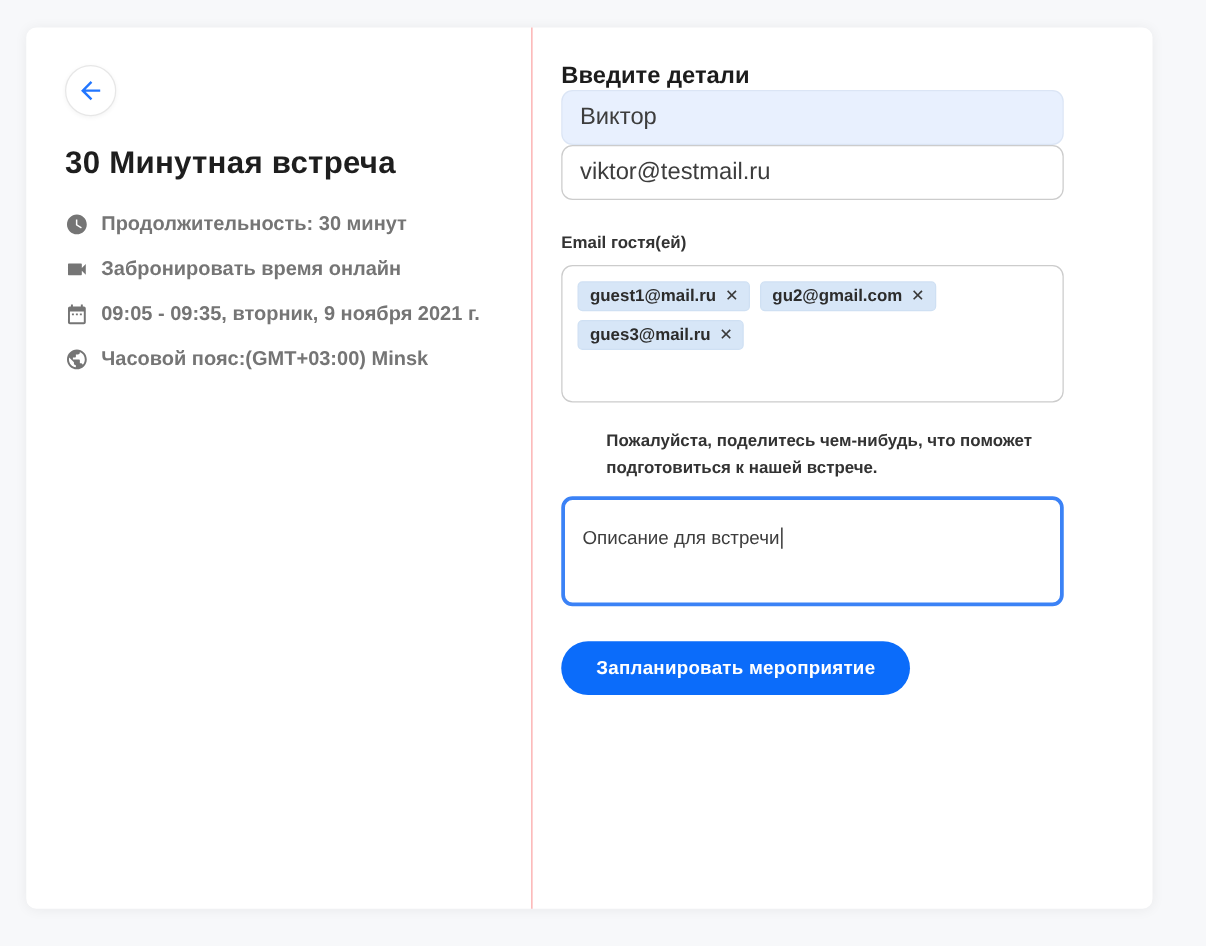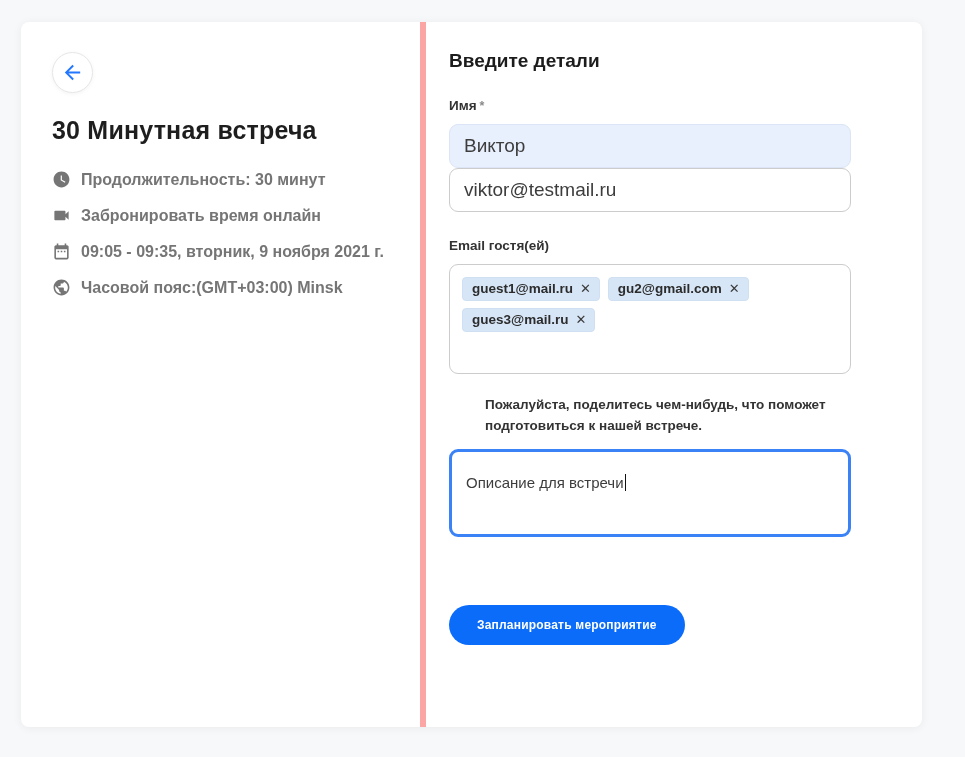--- a/index.html
+++ b/index.html
@@ -14,21 +14,21 @@
     left: 21px; top: 22px;
     width: 901px; height: 705px;
     background: #ffffff;
     border-radius: 8px;
     box-shadow: 0 1px 10px rgba(0,0,0,0.06);
     display: flex;
   }
   
   .left-pane {
     width: 449px;
-    border-right: 6px solid #fca5a5;
+    border-right: 1px solid #fca5a5;
     padding: 30px 30px 0 31px;
   }
   .back-btn {
     width: 41px; height: 41px;
     border-radius: 50%;
     background: #fff;
     border: 1px solid #e7e7e7;
     box-shadow: 0 1px 4px rgba(0,0,0,0.05);
     display: flex; align-items: center; justify-content: center;
     cursor: pointer;
@@ -146,25 +146,25 @@
     cursor: text;
   }
   .caret {
     display: inline-block;
     width: 1px; height: 17px;
     background: #111;
     vertical-align: text-bottom;
     margin-left: 1px;
   }
   .submit-btn {
-    margin-top: 68px;
+    margin-top: 28px;
     border: none;
     background: #0b6cfa;
     color: #ffffff;
-    font-size: 12px;
+    font-size: 15px;
     font-weight: bold;
     font-family: "Liberation Sans", "DejaVu Sans", sans-serif;
     border-radius: 22px;
     padding: 13px 28px;
     cursor: pointer;
     letter-spacing: 0.2px;
   }
 </style>
 </head>
 <body>
@@ -214,21 +214,20 @@
             </svg>
         </span>
         <span class="d-text">Часовой пояс:(GMT+03:00) Minsk</span>
       </div>
     </div>
   </div>
 
   <div class="right-pane">
     <h2 class="form-heading">Введите детали</h2>
 
-    <label class="field-label"><span>Имя</span><span class="req">*</span></label>
     <input class="text-input autofilled" type="text" value="Виктор" style="">
 
     <input class="text-input" type="text" value="viktor@testmail.ru" style="">
 
     <label class="field-label">Email гостя(ей)</label>
     <div class="guest-box">
       <span class="chip">
         <span>guest1@mail.ru</span>
         <span class="chip-x">✕</span>
       </span>

